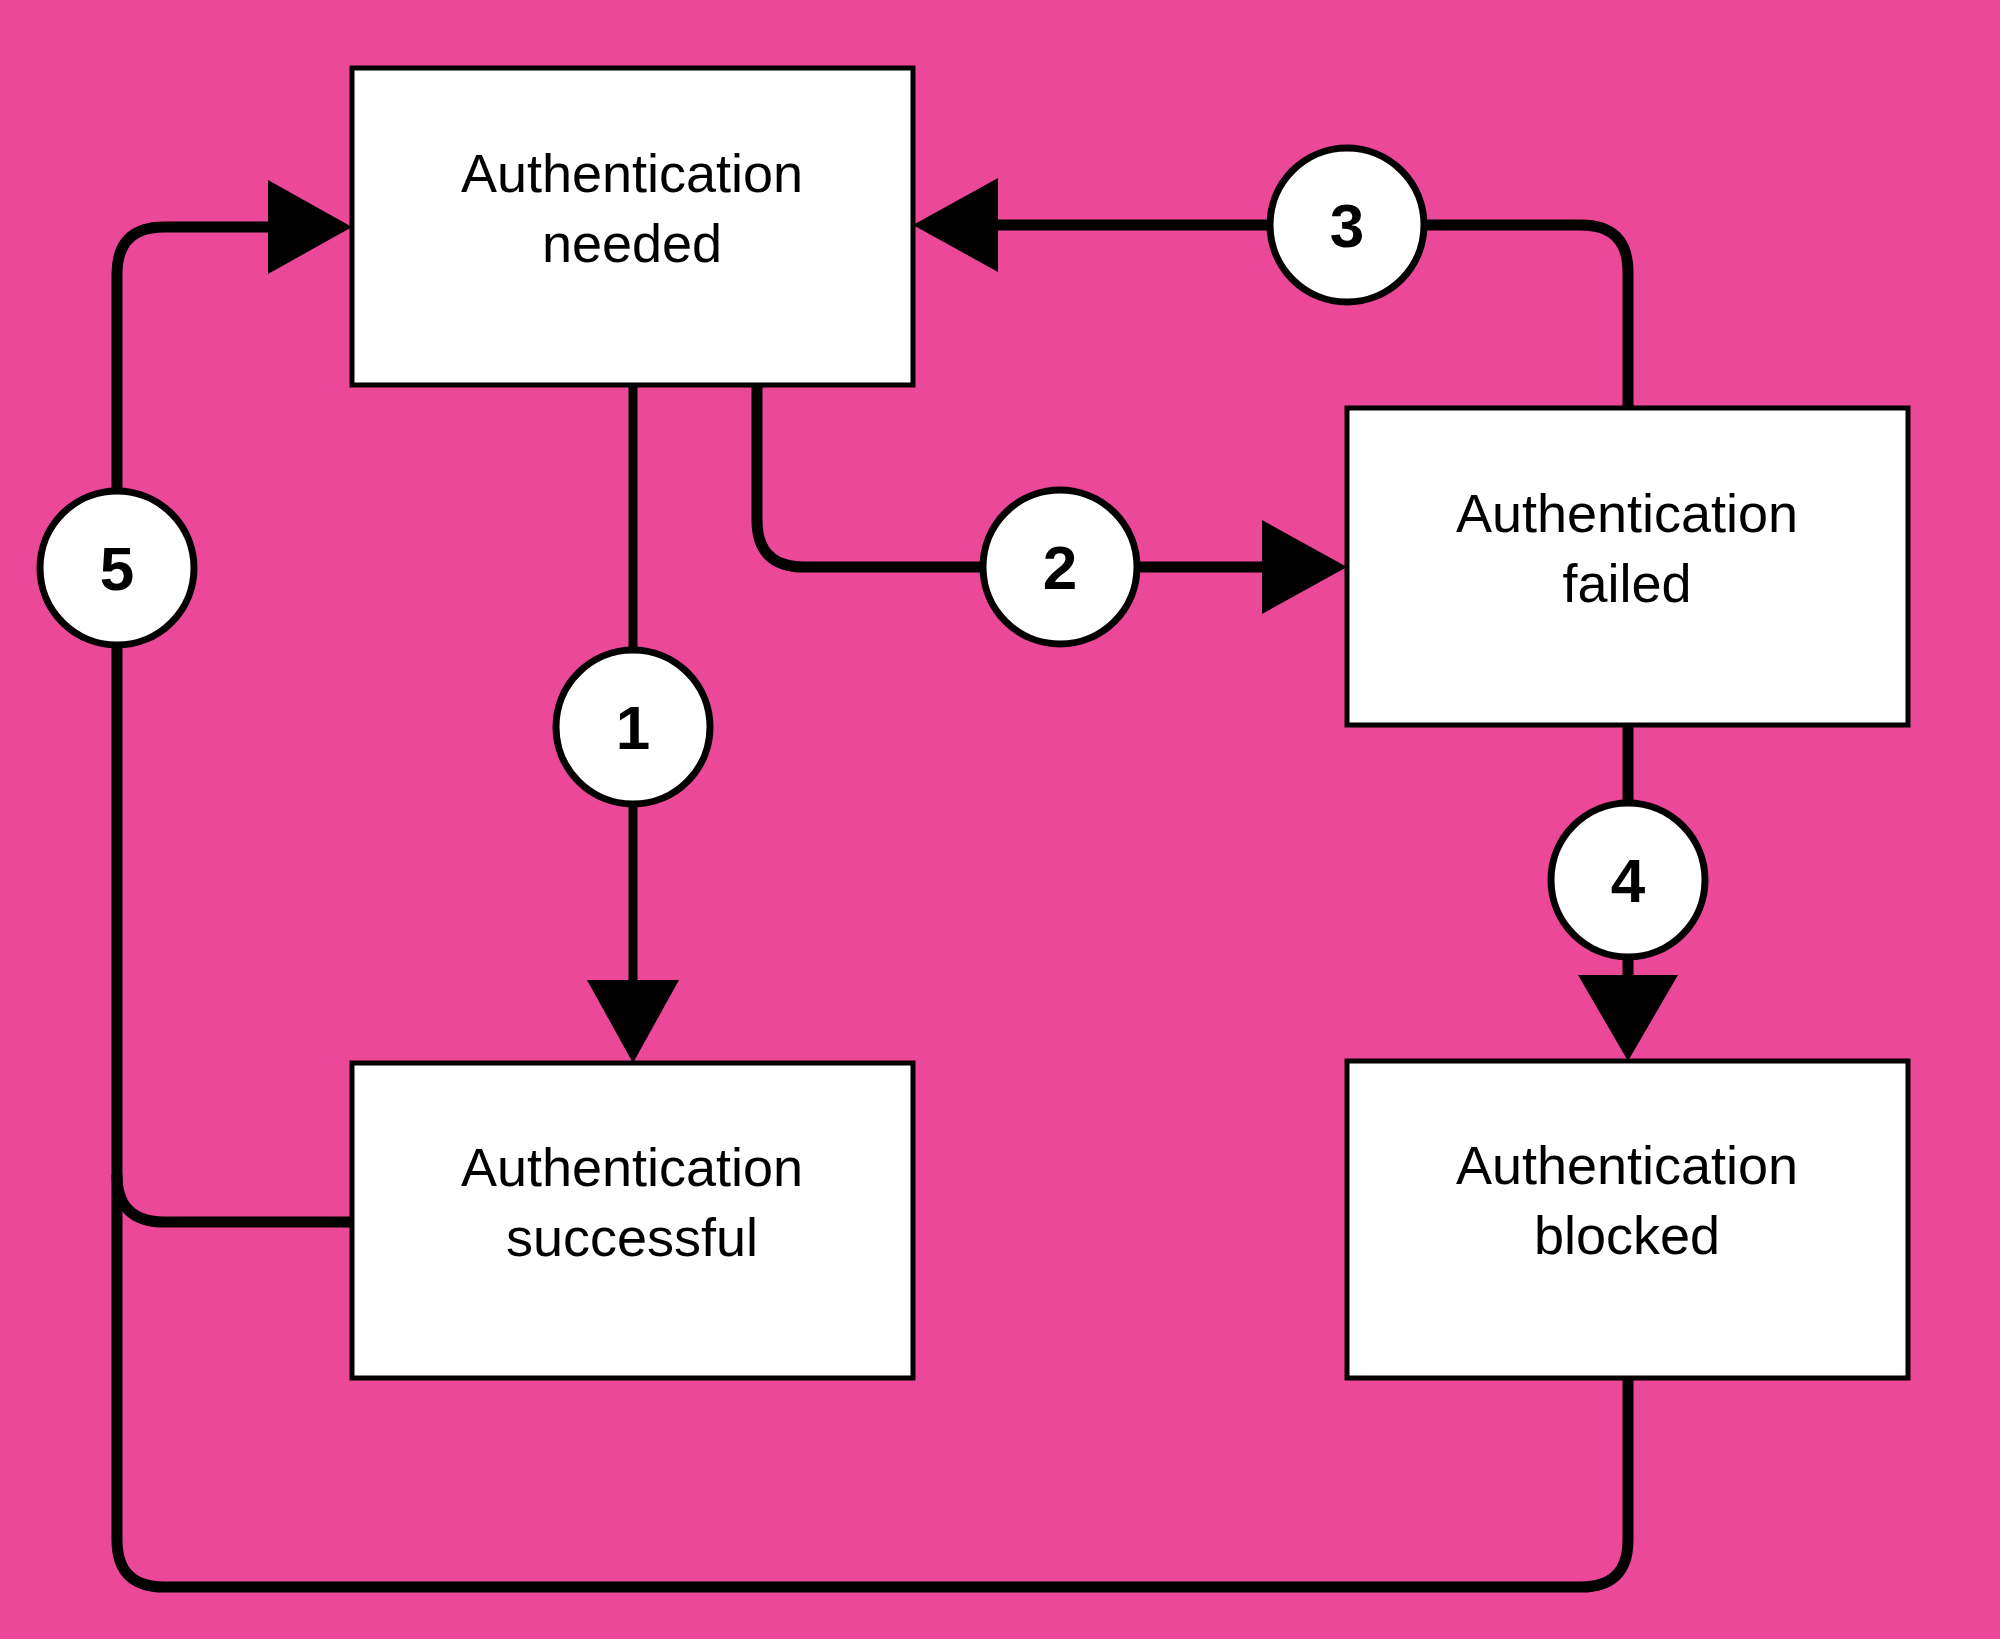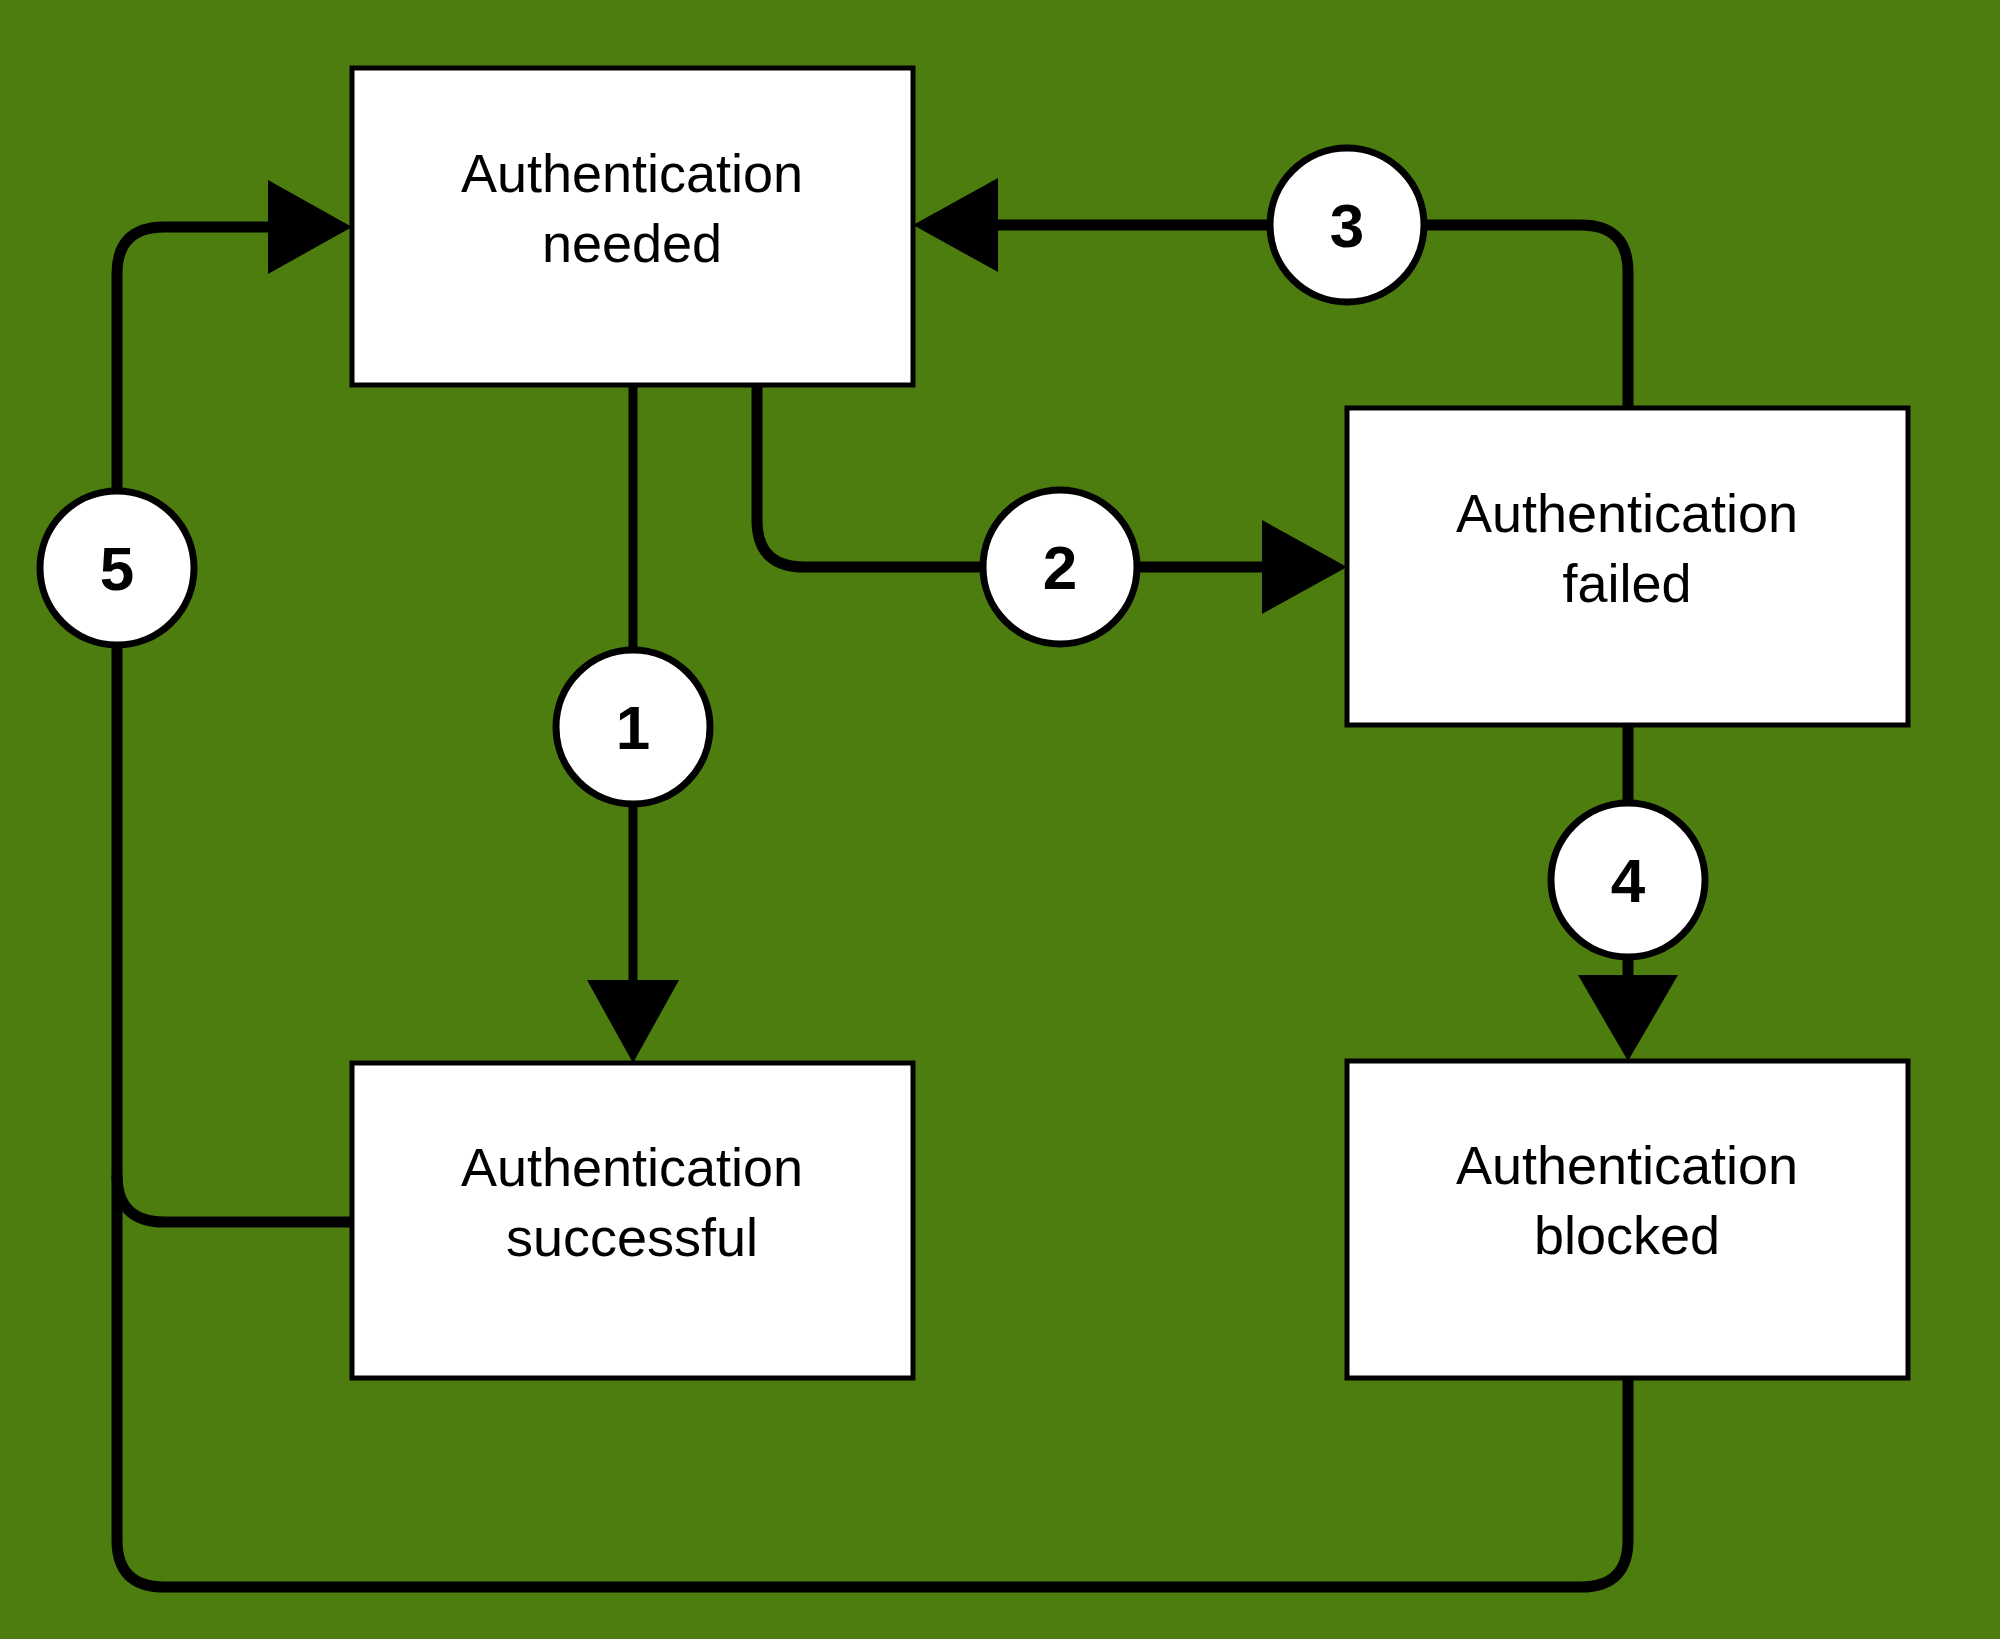--- a/index.html
+++ b/index.html
@@ -10,21 +10,21 @@
   body {
     width: 2000px;
     height: 1639px;
     font-family: "Liberation Sans", sans-serif;
     overflow: hidden;
   }
   #diagram-root {
     position: relative;
     width: 2000px;
     height: 1639px;
-    background: #4d7c0f;
+    background: #ec4899;
   }
   svg#diagram-svg {
     position: absolute;
     top: 0;
     left: 0;
     width: 2000px;
     height: 1639px;
     display: block;
   }
   .state-box {

